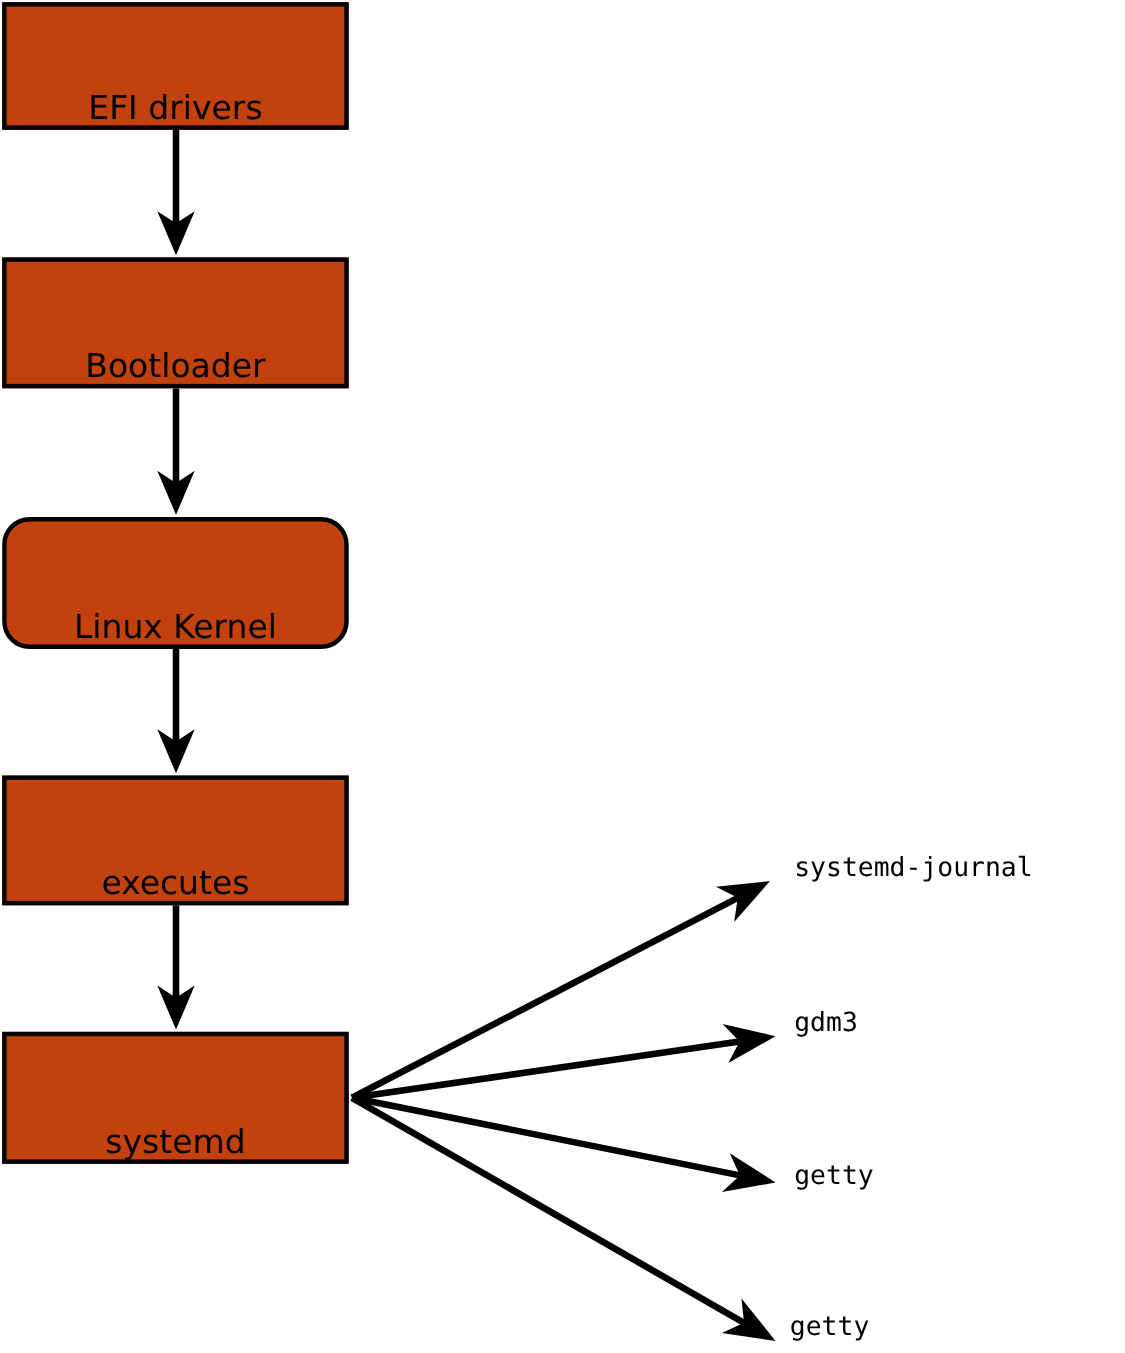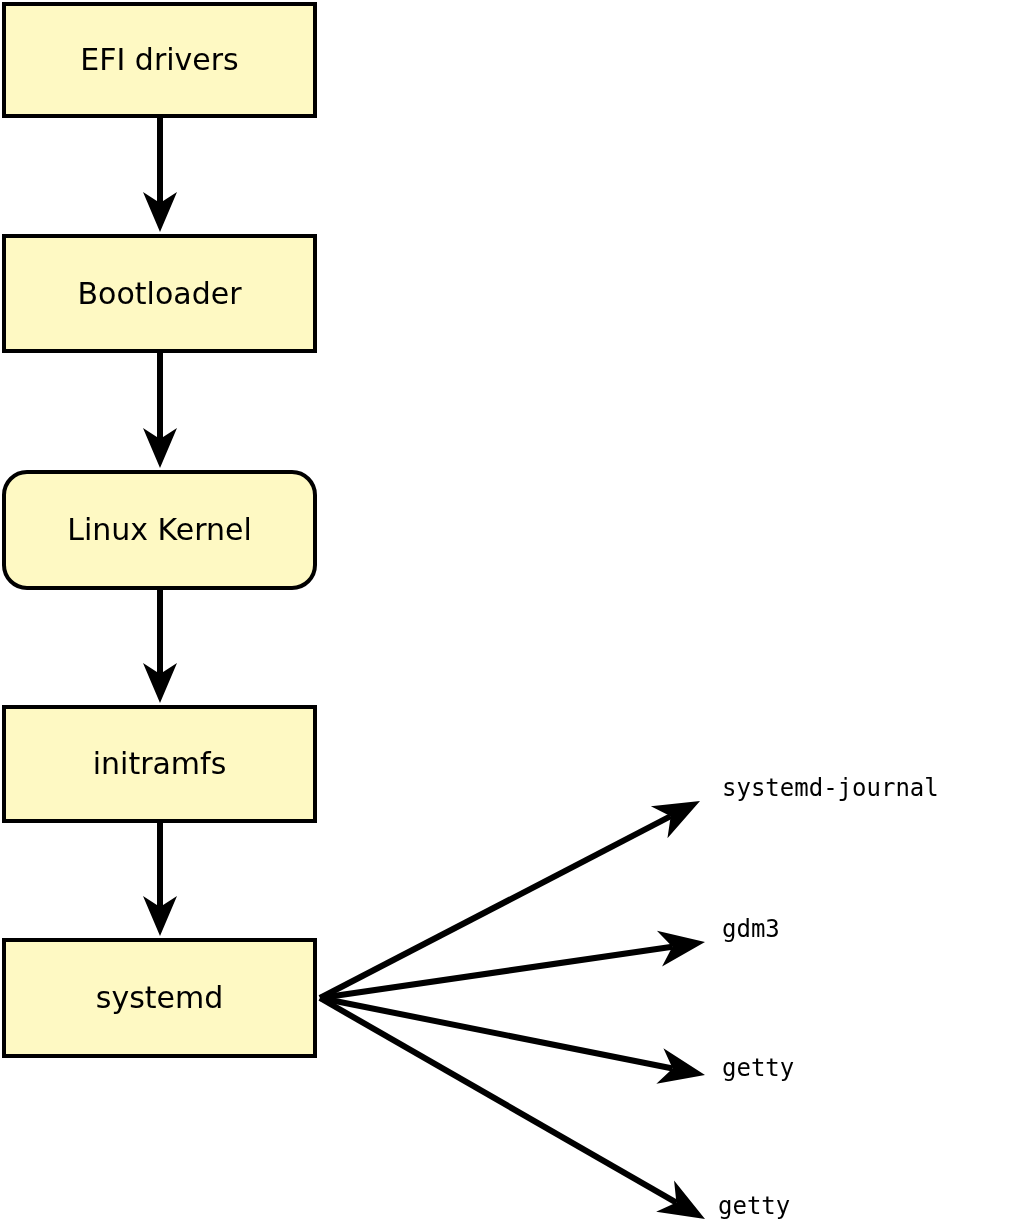--- a/index.html
+++ b/index.html
@@ -23,23 +23,23 @@
     position: absolute;
     left: 0;
     top: 0;
     width: 1023px;
     height: 1230px;
   }
   .stage-box {
     position: absolute;
     box-sizing: border-box;
     border: 4px solid #000000;
-    background: #fef9c3;
+    background: #c2410c;
     display: flex;
-    align-items: center;
+    align-items: flex-end;
     justify-content: center;
   }
   .stage-label {
     font-family: "DejaVu Sans", sans-serif;
     font-size: 30px;
     line-height: 1;
     color: #000000;
     white-space: nowrap;
   }
   .service-label {
@@ -107,21 +107,21 @@
       <div class="stage-box" style="left: 2px; top: 2px; width: 315px; height: 116px;">
         <span class="stage-label">EFI drivers</span>
       </div>
       <div class="stage-box" style="left: 2px; top: 234px; width: 315px; height: 119px;">
         <span class="stage-label">Bootloader</span>
       </div>
       <div class="stage-box" style="left: 2px; top: 470px; width: 315px; height: 120px; border-radius: 25px;">
         <span class="stage-label">Linux Kernel</span>
       </div>
       <div class="stage-box" style="left: 2px; top: 705px; width: 315px; height: 118px;">
-        <span class="stage-label">initramfs</span>
+        <span class="stage-label">executes</span>
       </div>
       <div class="stage-box" style="left: 2px; top: 938px; width: 315px; height: 120px;">
         <span class="stage-label">systemd</span>
       </div>
     </div>
   <div id="services-layer">
       <div class="service-label" style="left: 722px; top: 776px;">systemd-journal</div>
       <div class="service-label" style="left: 722px; top: 917px;">gdm3</div>
       <div class="service-label" style="left: 722px; top: 1056px;">getty</div>
       <div class="service-label" style="left: 718px; top: 1194px;">getty</div>

